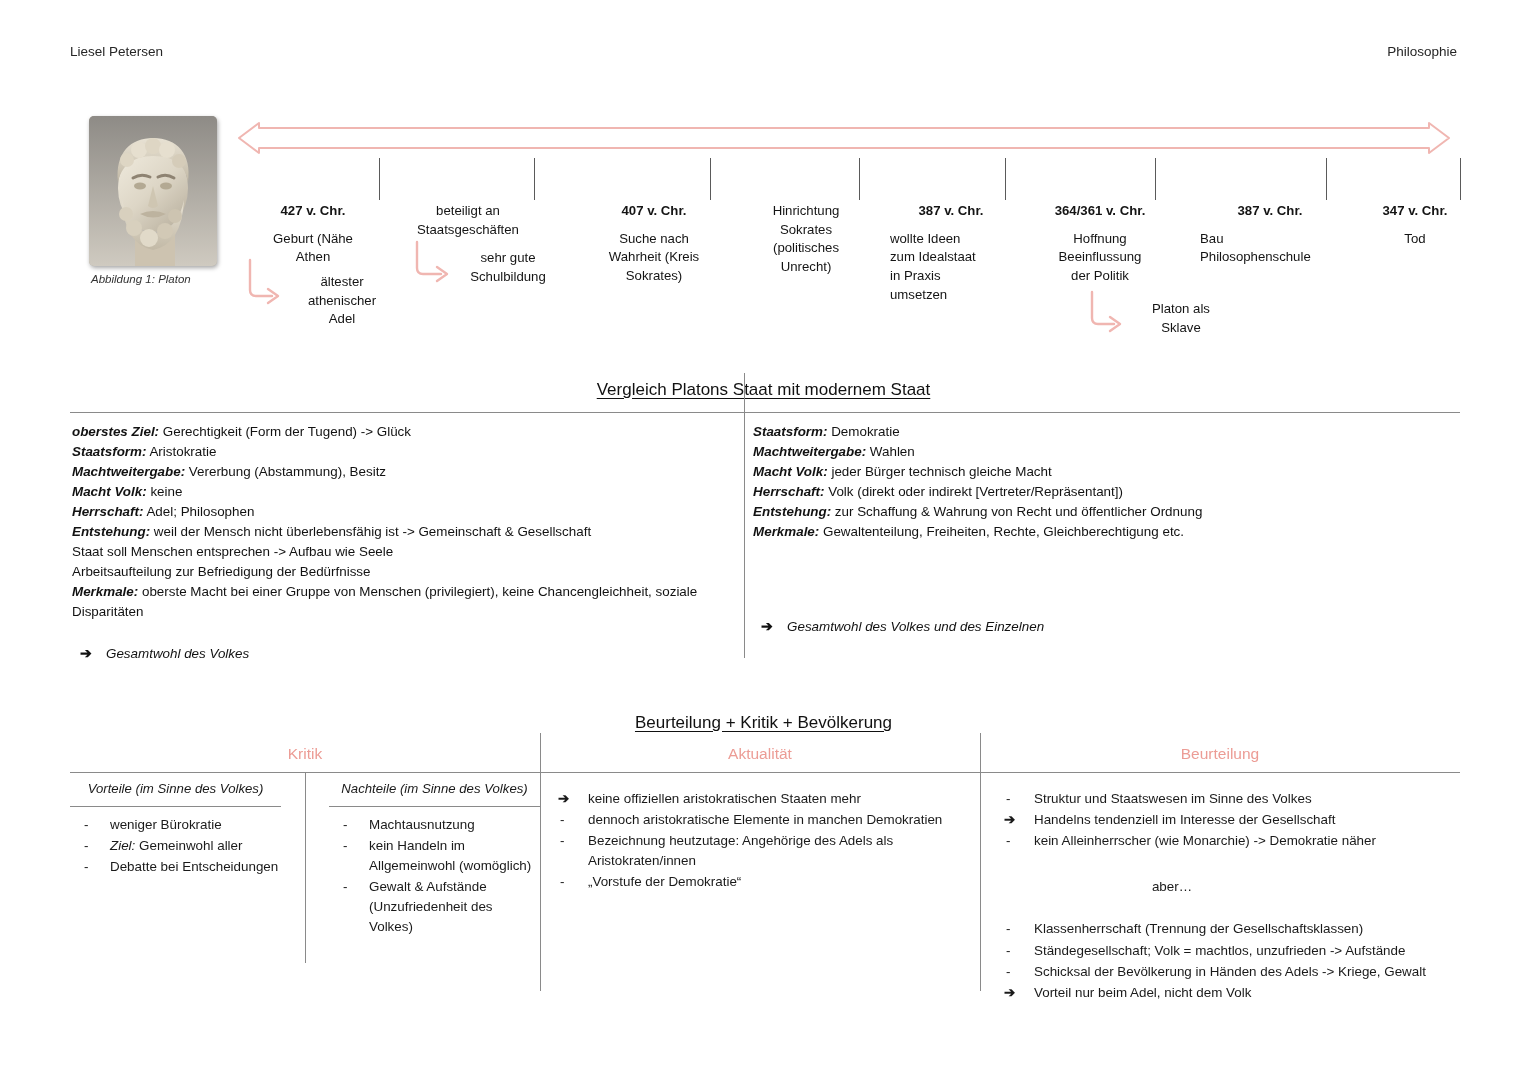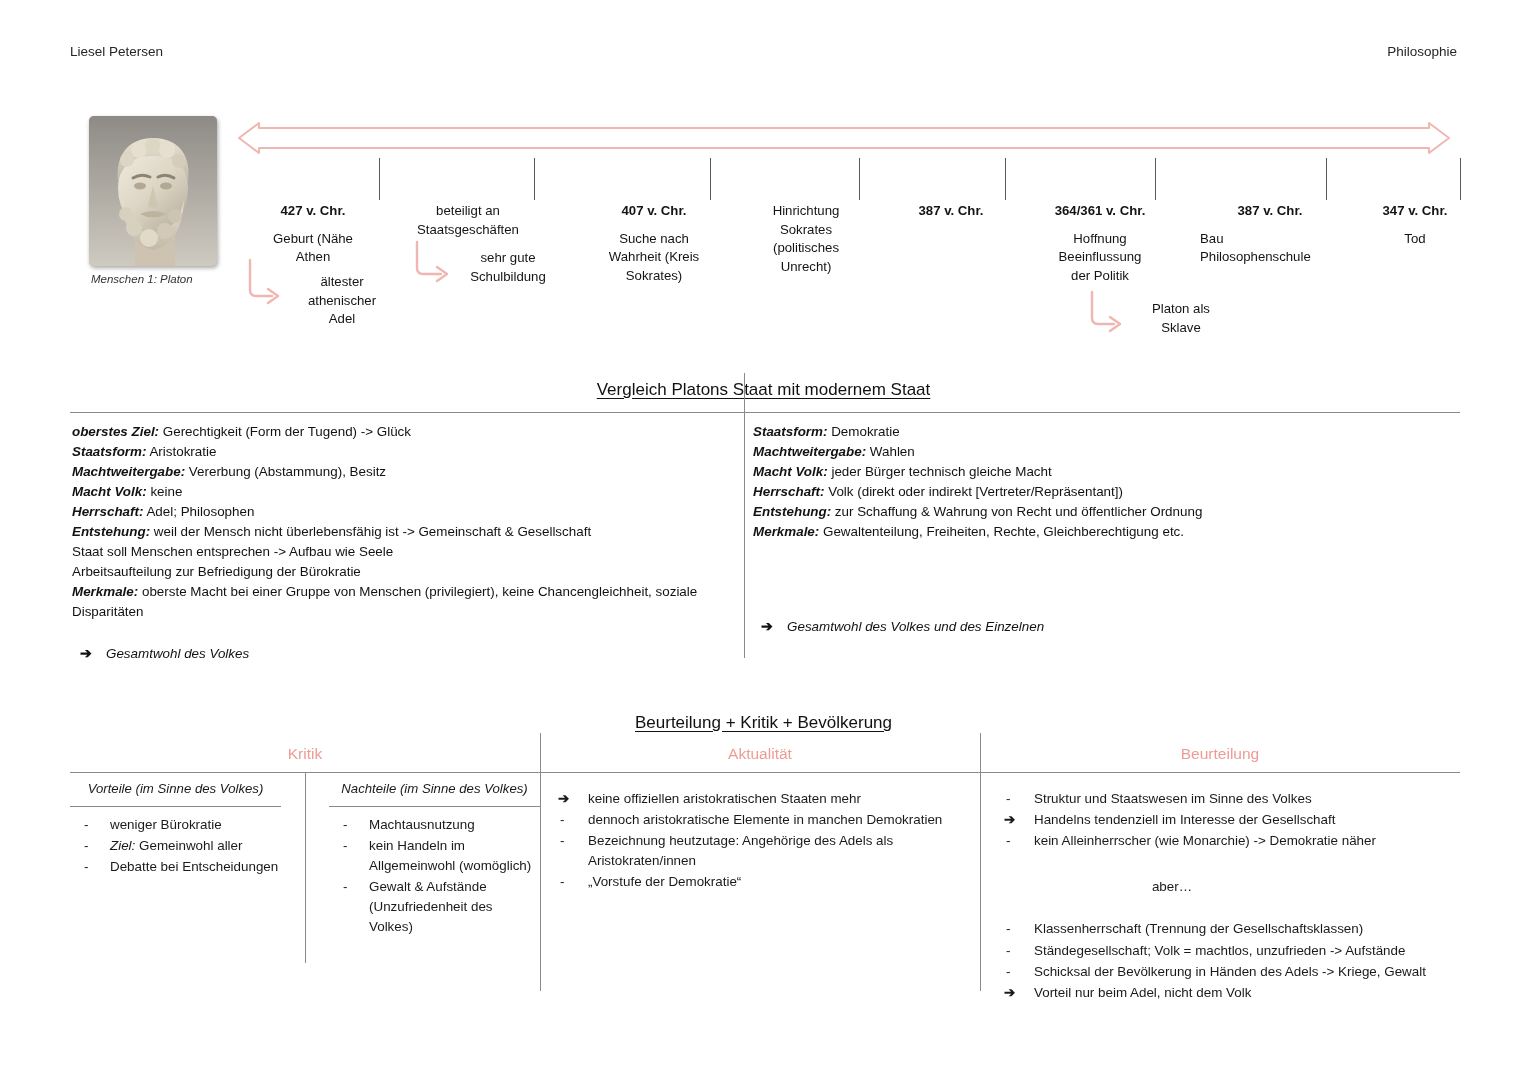--- a/index.html
+++ b/index.html
@@ -286,21 +286,21 @@
           <path d="M51 98 q13 -6 26 0 q-13 7 -26 0 Z" fill="#bdb39f"></path>
 
           <path d="M33 84 q2 44 31 50 q29 -6 31 -50 q-6 30 -31 34 q-25 -4 -31 -34 Z" fill="url(#hair)"></path>
           <circle cx="45" cy="112" r="8" fill="#d8d0be"></circle>
           <circle cx="60" cy="122" r="9" fill="#e1dac9"></circle>
           <circle cx="76" cy="115" r="8" fill="#d2c9b6"></circle>
           <circle cx="86" cy="100" r="7" fill="#cdc4b1"></circle>
           <circle cx="37" cy="98" r="7" fill="#d8d0be"></circle>
         </svg>
       </div>
-      <div class="figure-caption">Menschen 1: Platon</div>
+      <div class="figure-caption">Abbildung 1: Platon</div>
     </div>
 
     <div class="axis">
       <svg width="1218" height="42" viewBox="0 0 1218 42">
         <path d="M24 6 L24 1 L4 16 L24 31 L24 26 L1194 26 L1194 31 L1214 16 L1194 1 L1194 6 Z" fill="#ffffff" stroke="#f0b6b1" stroke-width="2" stroke-linejoin="round"></path>
       </svg>
     </div>
 
     <div class="ticks">
       <div class="tick" style="left:309px;  top:48px; height:42px;"></div>
@@ -322,20 +322,21 @@
     </div>
     <div class="event" style="left:520px; top:92px; width:128px; text-align:center;">
       <div class="year">407 v. Chr.</div>
       <div class="desc">Suche nach<br>Wahrheit (Kreis<br>Sokrates)</div>
     </div>
     <div class="event" style="left:675px; top:92px; width:122px; text-align:center;">
       <div class="desc" style="margin-top:0;">Hinrichtung<br>Sokrates<br>(politisches<br>Unrecht)</div>
     </div>
     <div class="event" style="left:820px; top:92px; width:122px;">
       <div class="year" style="text-align:center;">387 v. Chr.</div>
+      <div class="desc">wollte Ideen<br>zum Idealstaat<br>in Praxis<br>umsetzen</div>
     </div>
     <div class="event" style="left:955px; top:92px; width:150px; text-align:center;">
       <div class="year">364/361 v. Chr.</div>
       <div class="desc">Hoffnung<br>Beeinflussung<br>der Politik</div>
     </div>
     <div class="event" style="left:1130px; top:92px; width:140px;">
       <div class="year" style="text-align:center;">387 v. Chr.</div>
       <div class="desc">Bau<br>Philosophenschule</div>
     </div>
     <div class="event" style="left:1290px; top:92px; width:110px; text-align:center;">
@@ -382,21 +383,21 @@
       <div class="cmp-vline" style="left:674px;"></div>
 
       <div class="col" style="width:660px;">
         <div class="kv"><b>oberstes Ziel:</b> Gerechtigkeit (Form der Tugend) -&gt; Glück</div>
         <div class="kv"><b>Staatsform:</b> Aristokratie</div>
         <div class="kv"><b>Machtweitergabe:</b> Vererbung (Abstammung), Besitz</div>
         <div class="kv"><b>Macht Volk:</b> keine</div>
         <div class="kv"><b>Herrschaft:</b> Adel; Philosophen</div>
         <div class="kv"><b>Entstehung:</b> weil der Mensch nicht überlebensfähig ist -&gt; Gemeinschaft &amp; Gesellschaft</div>
         <div class="kv">Staat soll Menschen entsprechen -&gt; Aufbau wie Seele</div>
-        <div class="kv">Arbeitsaufteilung zur Befriedigung der Bürokratie</div>
+        <div class="kv">Arbeitsaufteilung zur Befriedigung der Bedürfnisse</div>
         <div class="kv"><b>Merkmale:</b> oberste Macht bei einer Gruppe von Menschen (privilegiert), keine Chancengleichheit, soziale Disparitäten</div>
         <div class="concl">
           <span class="ar">➔</span>
           <span>Gesamtwohl des Volkes</span>
         </div>
       </div>
 
       <div class="col" style="width:700px; padding-left:14px;">
         <div class="kv"><b>Staatsform:</b> Demokratie</div>
         <div class="kv"><b>Machtweitergabe:</b> Wahlen</div>

